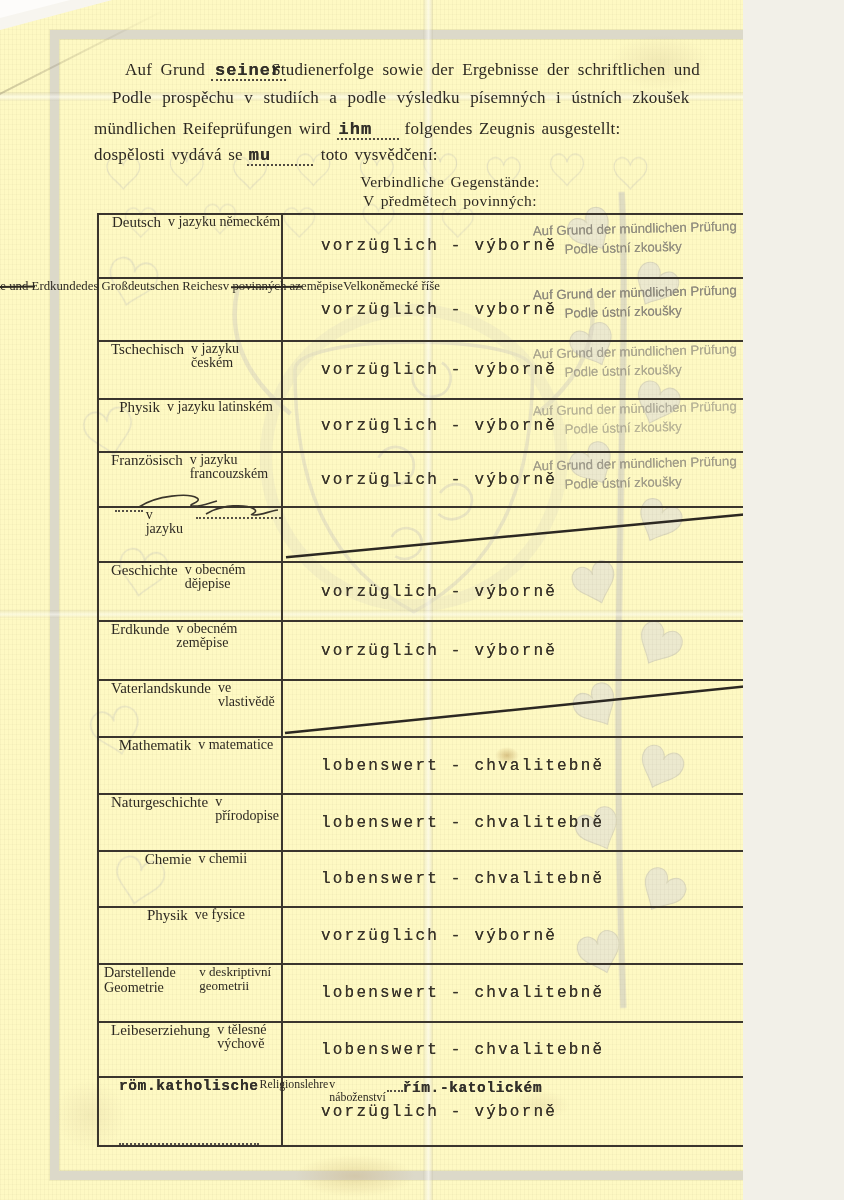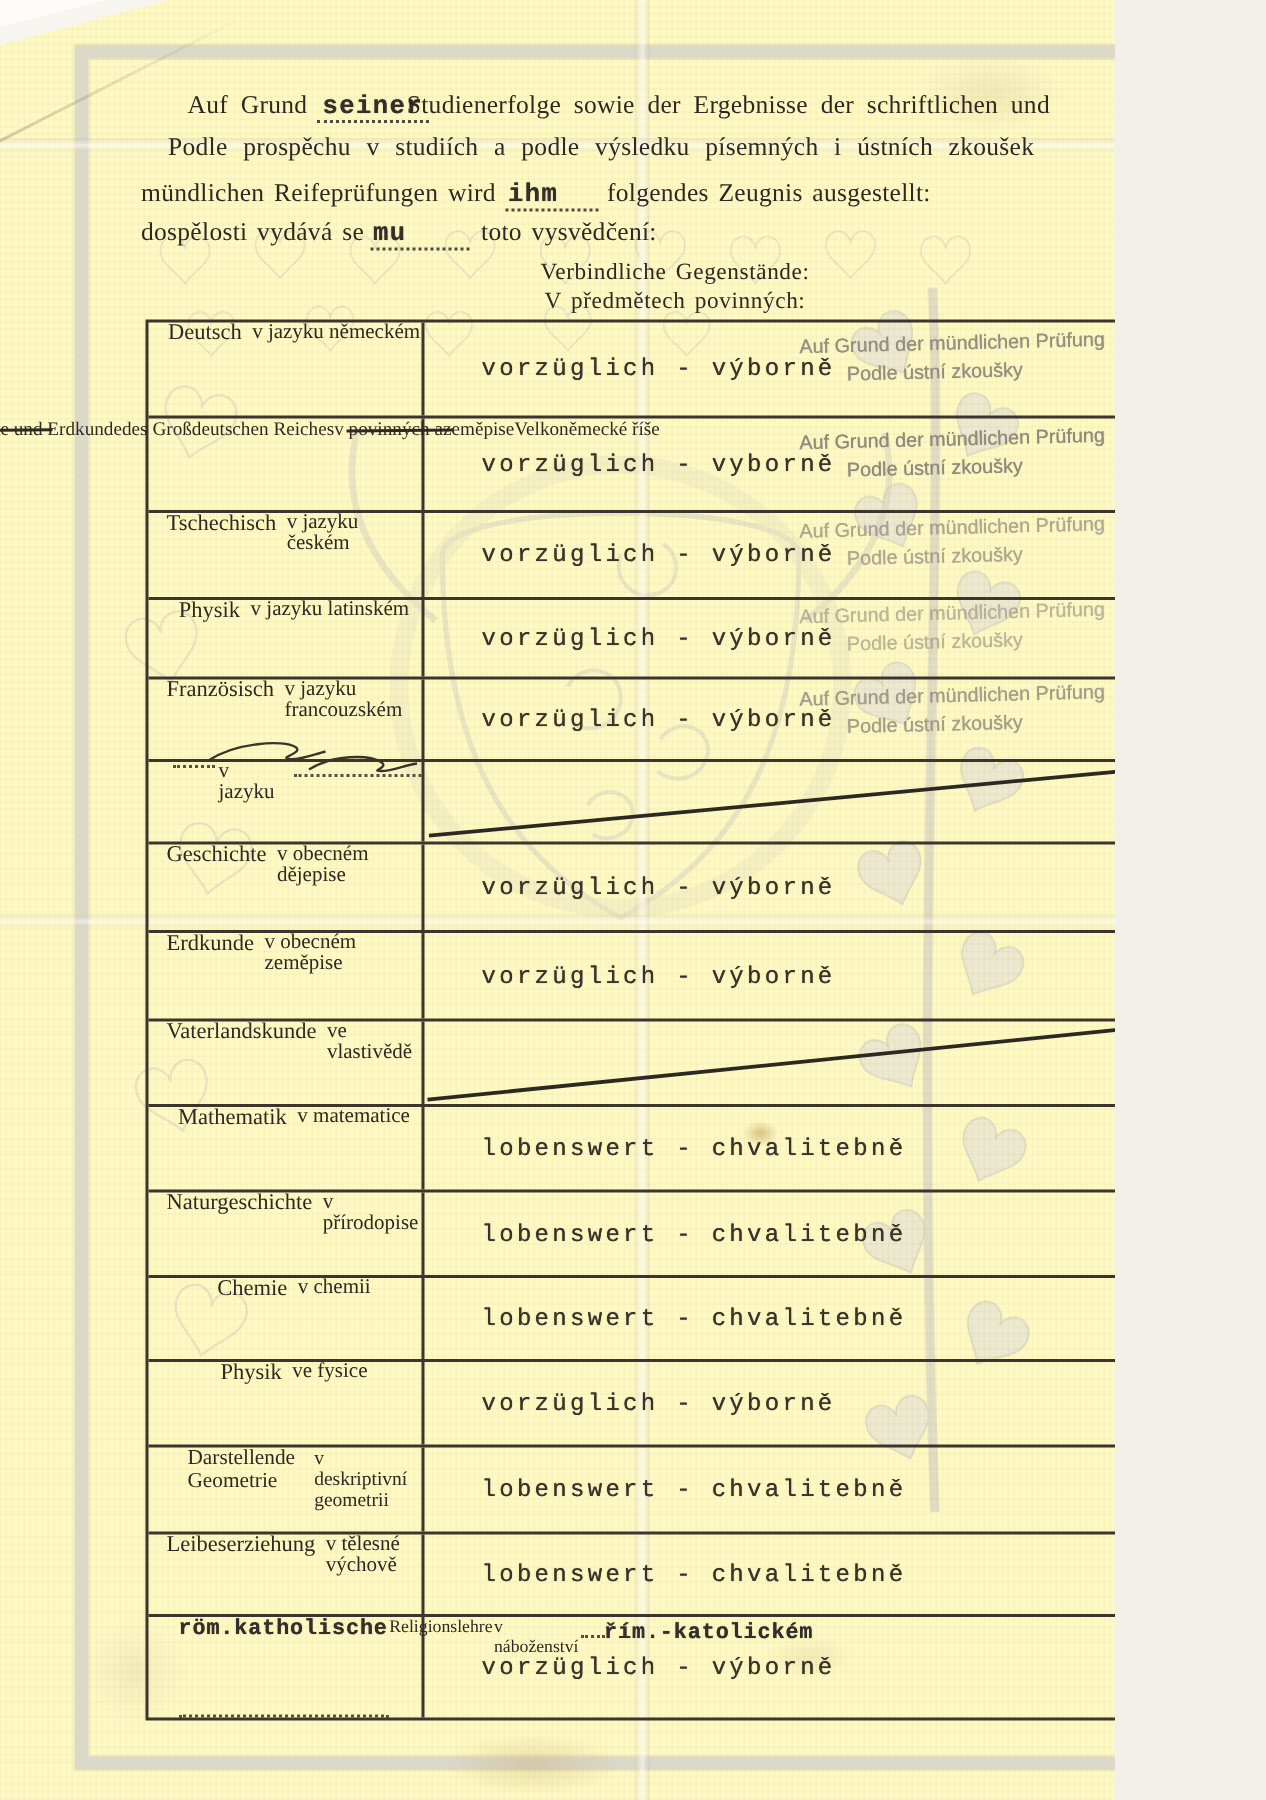--- a/index.html
+++ b/index.html
@@ -346,21 +346,21 @@
       <div class="cell lab">
         <div class="de">Physik</div>
         <div class="cs">ve fysice</div>
       </div>
       <div class="cell grd">
         <span class="grade-text">vorzüglich - výborně</span>
       </div>
     </div>
 
     <div class="row" style="height:58px">
-      <div class="cell lab" style="padding-left:26px">
+      <div class="cell lab" style="padding-left:5px">
         <div class="de" style="font-size:14.2px">Darstellende Geometrie</div>
         <div class="cs" style="font-size:13px">v deskriptivní geometrii</div>
       </div>
       <div class="cell grd">
         <span class="grade-text">lobenswert - chvalitebně</span>
       </div>
     </div>
 
     <div class="row" style="height:55px">
       <div class="cell lab">

